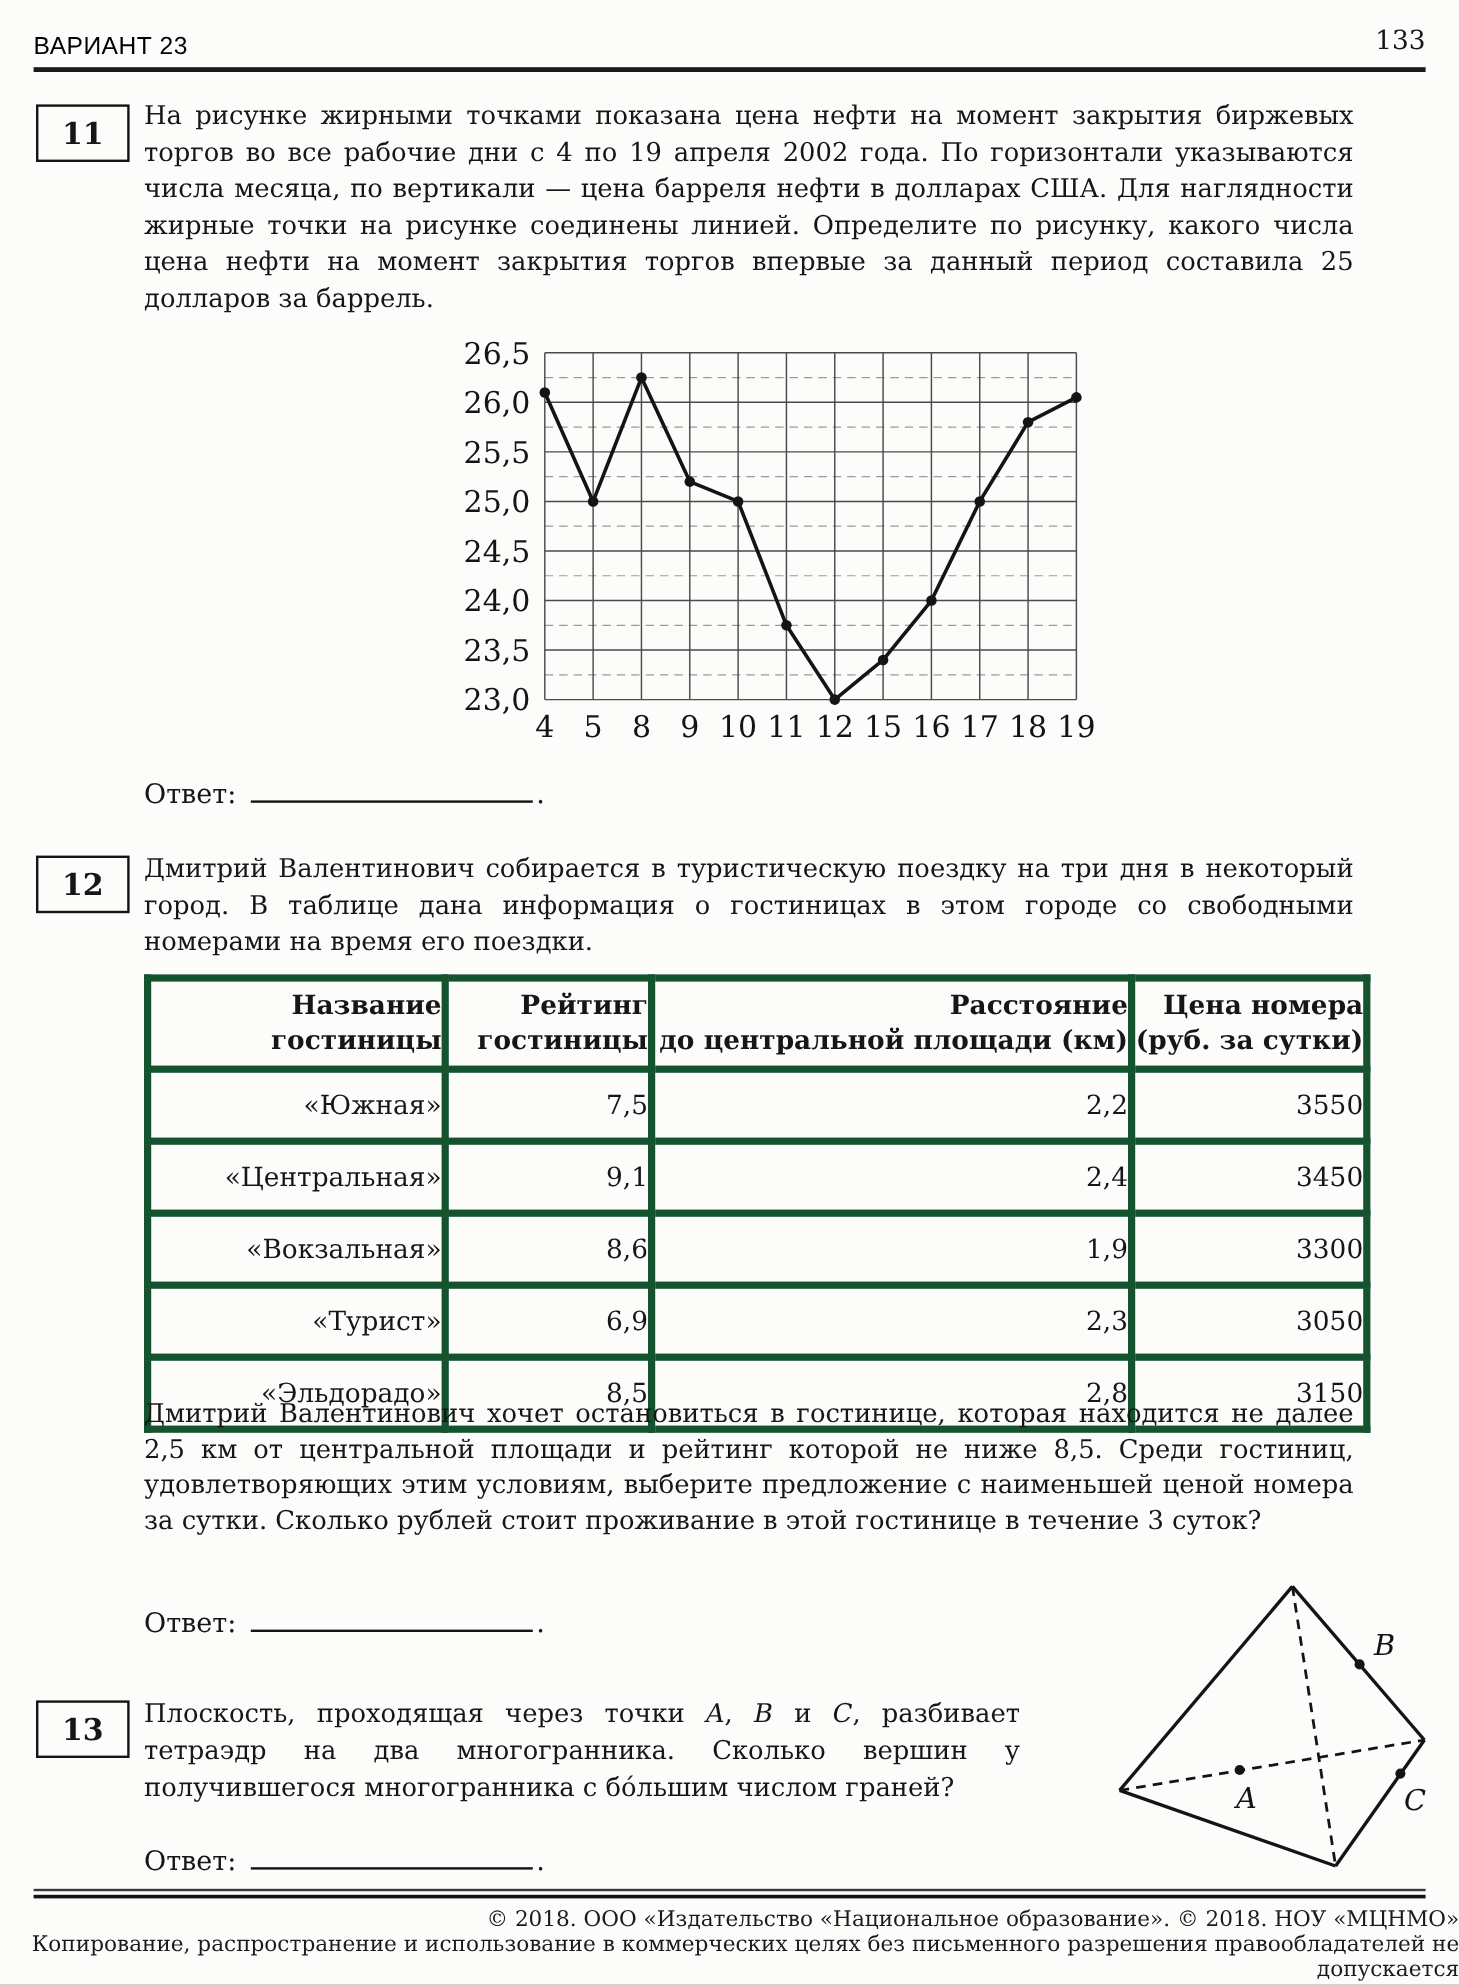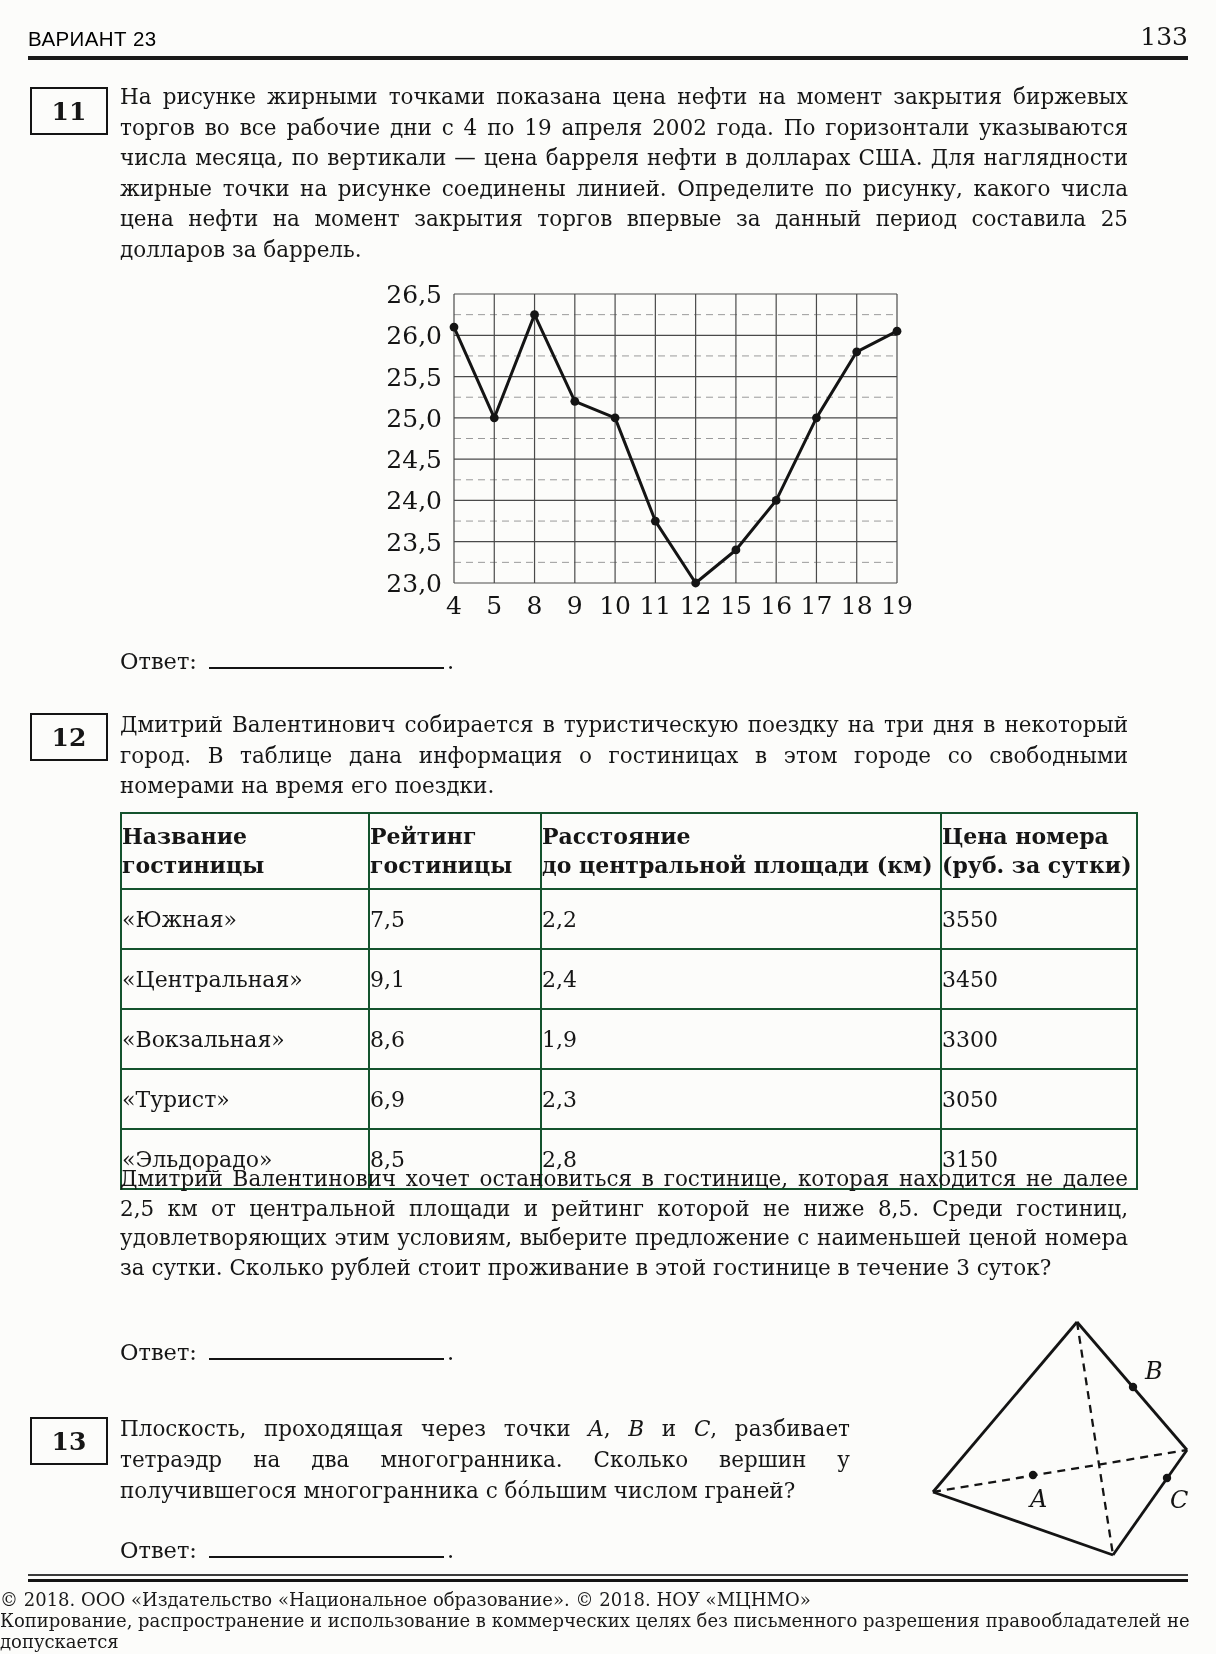--- a/index.html
+++ b/index.html
@@ -4,21 +4,21 @@
 <style>
   html,body{margin:0;padding:0;background:#8a8a8a;}
   .page{
     position:relative;width:1216px;height:1654px;margin:0 auto;
     background:#fcfcfa;color:#161616;
     font-family:"DejaVu Serif",serif;overflow:hidden;
   }
   
   .variant{position:absolute;left:28px;top:27px;font-family:"Liberation Sans",sans-serif;
     font-size:20.5px;letter-spacing:.4px;color:#000000;}
-  .pagenum{position:absolute;right:28px;top:22px;font-size:25px;}
+  .pagenum{position:absolute;right:28px;top:22px;font-size:22px;}
   .rule-header{position:absolute;left:28px;top:56px;width:1160px;height:3.5px;background:#1a1a1a;}
   
   .numbox{position:absolute;left:30px;width:74px;height:44px;border:2.5px solid #141414;
     display:flex;align-items:center;justify-content:center;
     font-weight:bold;font-size:25px;background:#fcfcfa;}
   
   .stmt{position:absolute;left:120px;width:1008px;margin:0;
     font-size:21.5px;line-height:30.5px;text-align:justify;}
   .mvar{font-style:italic;}
   
@@ -29,34 +29,34 @@
   .xtick{font-family:"DejaVu Serif",serif;font-size:25px;text-anchor:middle;fill:#141414;}
   .series{fill:none;stroke:#141414;stroke-width:3;stroke-linejoin:round;}
   .dot{fill:#141414;}
   
   .answer{position:absolute;left:120px;font-size:22.5px;white-space:nowrap;}
   .ans-line{display:inline-block;width:235px;height:24px;border-bottom:2px solid #141414;
     margin-left:12px;margin-right:3px;}
   
   .hotels{position:absolute;left:120px;top:812px;width:1016px;border-collapse:collapse;
     table-layout:fixed;font-size:22px;}
-  .hotels th,.hotels td{border:2px solid #14532d;text-align:left;vertical-align:middle;padding:0;}
+  .hotels th,.hotels td{border:6px solid #14532d;text-align:right;vertical-align:middle;padding:0;}
   .hotels thead tr{height:76px;}
   .hotels tbody tr{height:60px;}
   .hotels th{font-weight:bold;line-height:29px;}
   
   .tetra{position:absolute;left:900px;top:1300px;width:310px;height:285px;}
   .tetra .solid line{stroke:#141414;stroke-width:2.8;}
   .tetra .dashed line{stroke:#141414;stroke-width:2.3;stroke-dasharray:8 6;}
   .tetra .pt{fill:#141414;}
   .tetra text{font-family:"DejaVu Serif",serif;font-style:italic;font-size:24px;fill:#141414;}
   
   .rule-f1{position:absolute;left:28px;top:1574px;width:1160px;height:1.5px;background:#3a3a3a;}
   .rule-f2{position:absolute;left:28px;top:1579px;width:1160px;height:2.5px;background:#141414;}
-  .footer-line{position:absolute;left:0;width:1216px;text-align:left;font-size:18px;color:#1a1a1a;}
+  .footer-line{position:absolute;left:0;width:1216px;text-align:right;font-size:18px;color:#1a1a1a;}
   .footer-1{top:1589px;}
   .footer-2{top:1610px;}
 </style>
 </head>
 <body>
 
 <div class="page">
 
   <span class="variant">ВАРИАНТ 23</span>
   <span class="pagenum">133</span>

